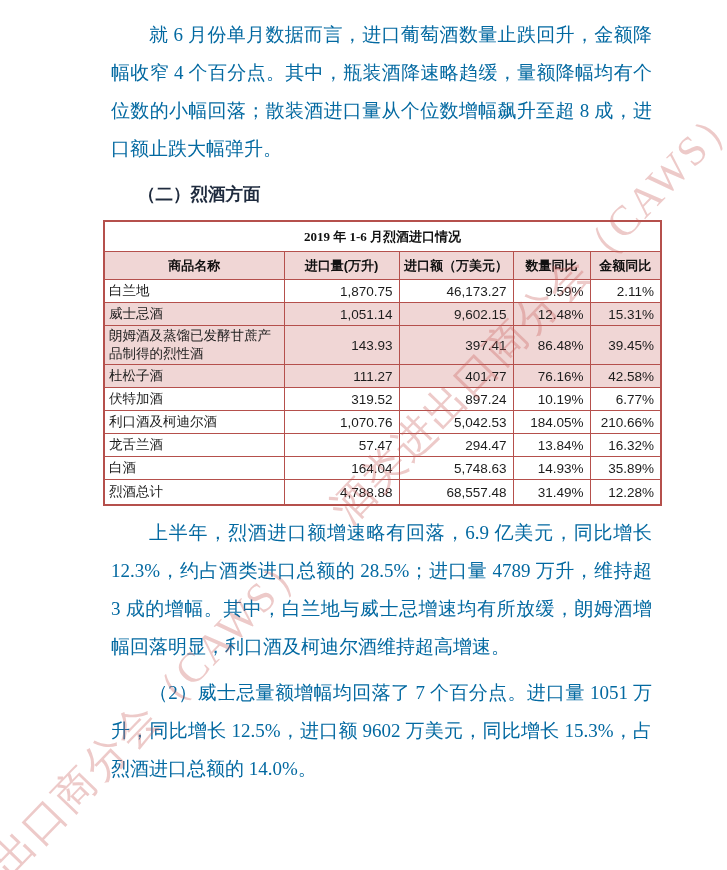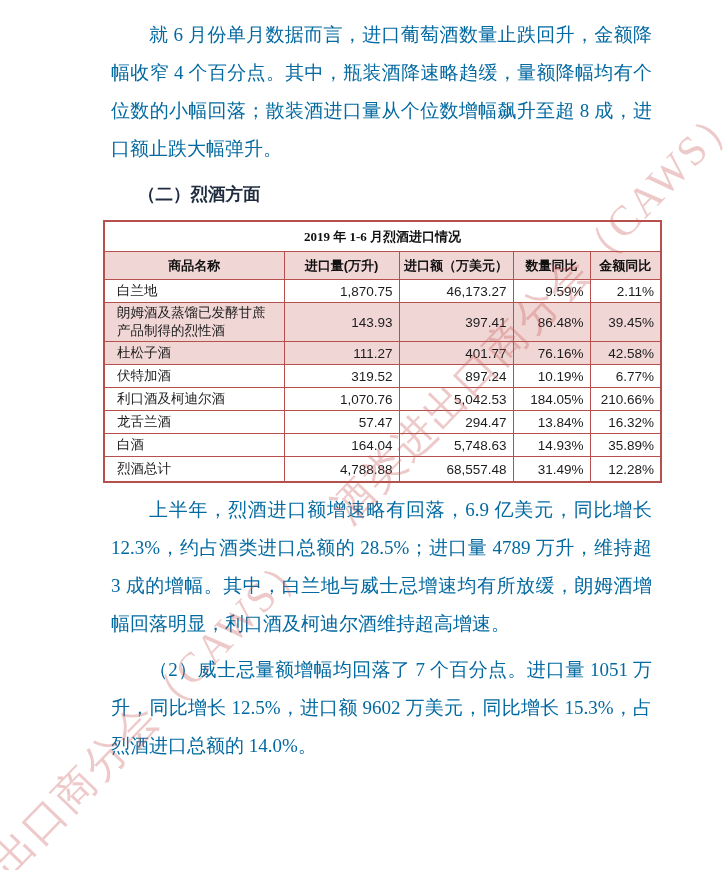--- a/index.html
+++ b/index.html
@@ -29,21 +29,21 @@
   .title-row th {
     height:27px; background:#ffffff; 
     font-family:"Liberation Serif","DejaVu Serif",serif;
     font-size:13px; font-weight:bold; color:#111111;
   }
   .header-row th {
     height:25px; background:#f0d6d5; text-align:center;
     font-size:13px; font-weight:bold; color:#101010;
   }
   .data-table td { font-size:13.5px; height:20px; background:#ffffff; }
-  td.cell-name { text-align:left;  padding:1px 12px; line-height:18px; }
+  td.cell-name { text-align:left;  padding:1px 4px; line-height:18px; }
   td.cell-num  { text-align:right; padding:1px 6px; }
   tr.shaded td { background:#f0d6d5; }
   tr.total td  { height:22px; }
   tr.total td.cell-num { font-weight:normal; }
 
   .watermark {
     position:absolute; left:-366px; top:287px; width:1800px; height:60px;
     transform:rotate(-46deg); transform-origin:center center;
     white-space:nowrap; pointer-events:none; z-index:5;
     font-size:42px; letter-spacing:2px;
@@ -87,20 +87,27 @@
           <th>金额同比</th>
         </tr>
       </thead>
       <tbody>
           <tr>
             <td class="cell-name">白兰地</td>
             <td class="cell-num">1,870.75</td>
             <td class="cell-num">46,173.27</td>
             <td class="cell-num">9.59%</td>
             <td class="cell-num">2.11%</td>
+          </tr>
+          <tr class="shaded">
+            <td class="cell-name">威士忌酒</td>
+            <td class="cell-num">1,051.14</td>
+            <td class="cell-num">9,602.15</td>
+            <td class="cell-num">12.48%</td>
+            <td class="cell-num">15.31%</td>
           </tr>
           <tr class="shaded">
             <td class="cell-name">朗姆酒及蒸馏已发酵甘蔗产品制得的烈性酒</td>
             <td class="cell-num">143.93</td>
             <td class="cell-num">397.41</td>
             <td class="cell-num">86.48%</td>
             <td class="cell-num">39.45%</td>
           </tr>
           <tr class="shaded">
             <td class="cell-name">杜松子酒</td>

